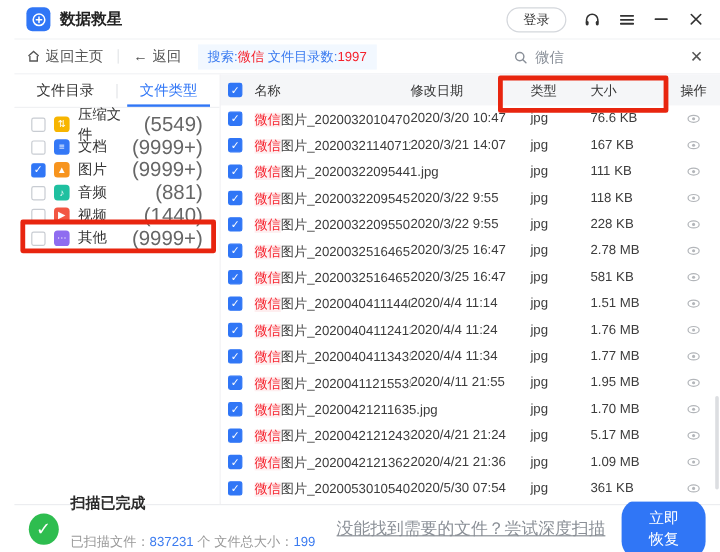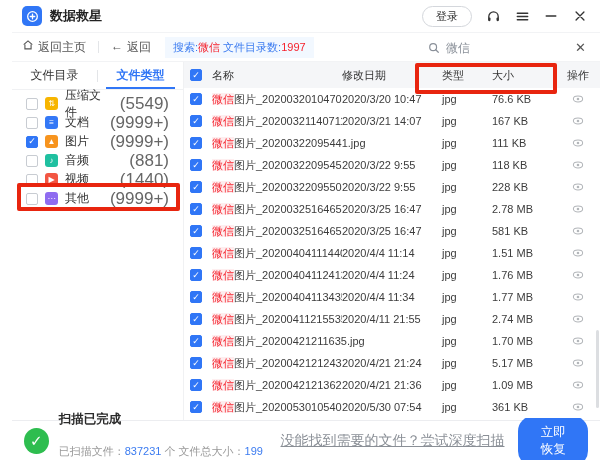--- a/index.html
+++ b/index.html
@@ -15,36 +15,36 @@
   .titlebar { height:32px; display:flex; align-items:center; padding:0 12px 0 10px; flex:0 0 32px; }
   .logo { width:20px; height:20px; border-radius:5px; background:#3076f6; display:flex; align-items:center; justify-content:center; margin-right:8px; }
   .app-title { font-size:13px; font-weight:bold; color:#222; }
   .titlebar-right { margin-left:auto; display:flex; align-items:center; gap:13px; }
   .login-btn { border:1px solid #d4d7dc; border-radius:11px; padding:2px 13px; font-size:11px; color:#333; background:#fff; cursor:pointer; }
   .tb-ico { width:16px; height:16px; display:flex; align-items:center; justify-content:center; color:#333; cursor:pointer; }
   .tb-ico svg { display:block; }
 
   
   .toolbar { height:30px; flex:0 0 30px; display:flex; align-items:center; border-top:1px solid #f2f3f5; border-bottom:1px solid #f2f3f5; padding:0 10px; position:relative; }
-  .nav-item { display:flex; align-items:flex-start; gap:4px; color:#555; font-size:12px; cursor:pointer; }
+  .nav-item { display:flex; align-items:center; gap:4px; color:#555; font-size:12px; cursor:pointer; }
   .v-divider { width:1px; height:12px; background:#e3e5e8; margin:0 12px; }
   .search-summary { margin-left:14px; background:#f2f8ff; padding:3px 8px; font-size:11px; white-space:nowrap; }
   .blue-t { color:#3b7bf0; } .red-t { color:#f5222d; }
   .search-box { position:absolute; left:410px; top:4px; width:128px; height:22px; display:flex; align-items:center; gap:6px; padding:0 6px; background:#fff; }
   .search-box .term { color:#8a9099; font-size:12px; }
   .close-search { position:absolute; right:14px; top:7px; font-size:13px; color:#555; cursor:pointer; }
 
   
   .content { flex:1 1 auto; display:flex; min-height:0; }
 
   
   .sidebar { width:172px; flex:0 0 172px; border-right:1px solid #f0f1f3; display:flex; flex-direction:column; position:relative; }
   .side-tabs { height:28px; display:flex; align-items:center; border-bottom:1px solid #f0f1f3; }
   .side-tab { flex:1; text-align:center; font-size:12px; color:#333; cursor:pointer; position:relative; height:100%; line-height:27px; }
-  .side-tab.active { color:#3076f6;font-weight:bold; }
+  .side-tab.active { color:#3076f6; }
   .side-tab.active::after { content:""; position:absolute; left:8px; right:8px; bottom:0; height:2px; background:#3076f6; }
   .tab-sep { width:1px; height:12px; background:#e3e5e8; }
   .side-list { padding-top:4px; }
   .side-item { height:19px; display:flex; align-items:center; padding:0 14px; gap:7px; cursor:pointer; }
   .cbx { width:12px; height:12px; border:1px solid #c8ccd2; border-radius:2px; background:#fff; flex:0 0 12px; display:flex; align-items:center; justify-content:center; font-size:9px; color:#fff; line-height:1; }
   .cbx.checked { background:#3076f6; border-color:#3076f6; }
   .ficon { width:13px; height:13px; border-radius:3px; display:flex; align-items:center; justify-content:center; color:#fff; font-size:8px; line-height:1; flex:0 0 13px; }
   .side-label { font-size:12px; color:#333; }
   .side-count { margin-left:auto; font-size:17px; color:#666; }
 
@@ -389,21 +389,21 @@
     </span>
   </div>
 
   <div class="t-row">
     <span class="c-check">
               <span class="cbx checked">✓</span>
             </span>
     <span class="c-name"><span class="hl">微信</span><span>图片_20200411215535.jpg</span></span>
     <span class="c-date">2020/4/11 21:55</span>
     <span class="c-type">jpg</span>
-    <span class="c-size">2.74 MB</span>
+    <span class="c-size">1.95 MB</span>
     <span class="c-act">
       <span class="eye">
         <svg width="12" height="12" viewBox="0 0 14 14">
           <ellipse cx="7" cy="7" rx="5.4" ry="3.4" fill="none" stroke="currentColor" stroke-width="1.2"></ellipse>
           <circle cx="7" cy="7" r="1.5" fill="currentColor"></circle>
         </svg>
       </span>
     </span>
   </div>
 

